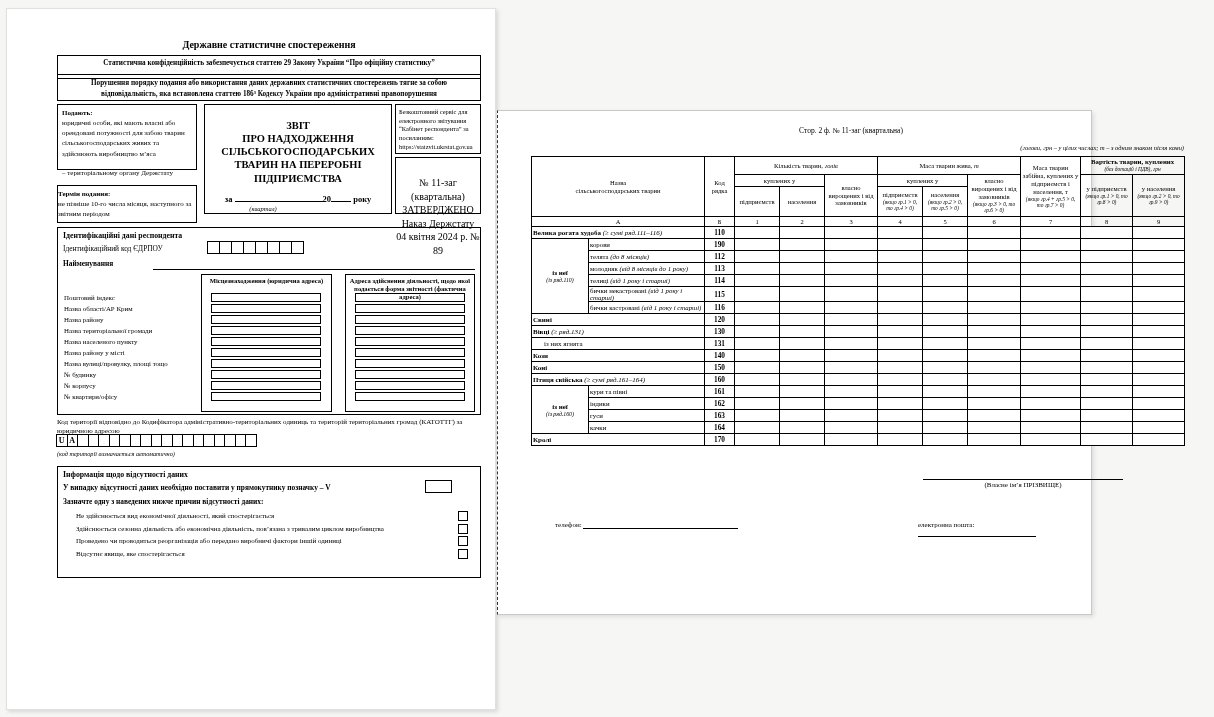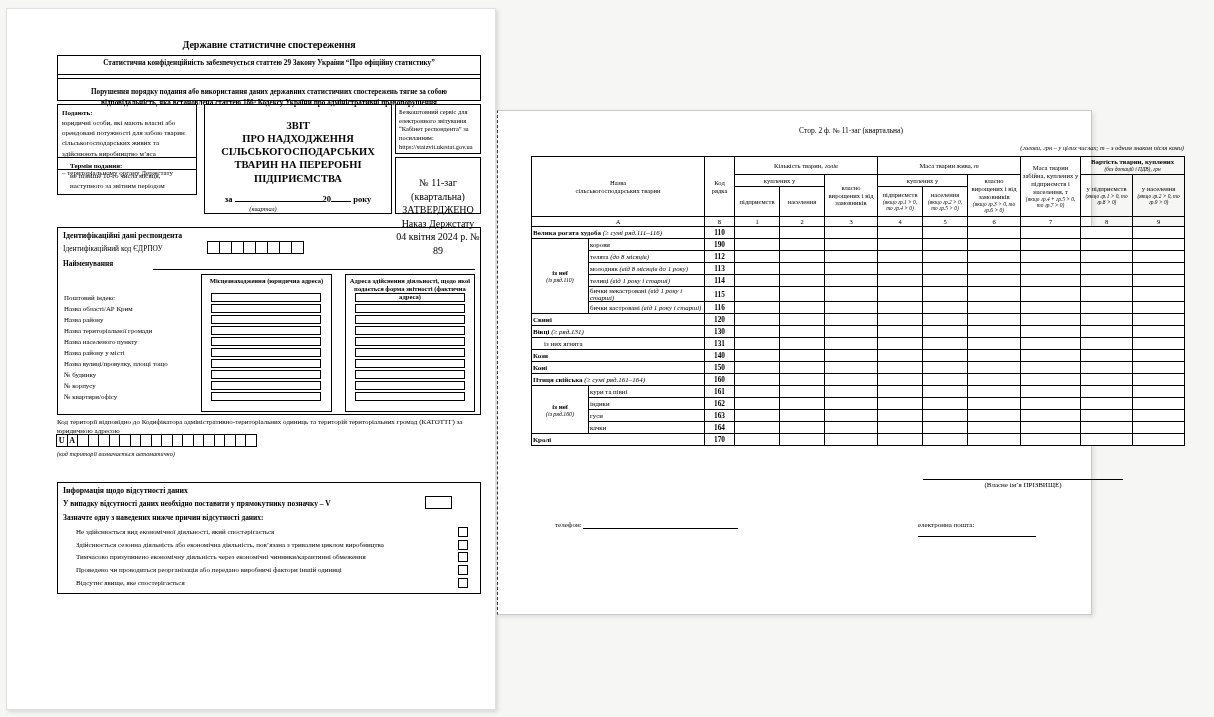--- a/index.html
+++ b/index.html
@@ -12,25 +12,25 @@
 
   .abs { position:absolute; }
   .b { font-weight:bold; }
   .it { font-style:italic; }
   .ctr { text-align:center; }
   .bx { border:1px solid #000; }
 
   
   .p1-title { left:50px; top:30px; width:424px; font-size:10px; }
   .box-conf { left:50px; top:46px; width:424px; height:24px; font-size:7.2px; padding-top:3px;font-family:Liberation Serif, serif; }
-  .box-viol { left:50px; top:65px; width:424px; height:27px; font-size:7.2px; padding:12px 14px 0 14px; line-height:1.5; }
+  .box-viol { left:50px; top:65px; width:424px; height:27px; font-size:7.2px; padding:3px 14px 0 14px; line-height:1.5; }
 
   .box-submit { left:50px; top:95px; width:140px; height:66px; font-size:7px; padding:3px 4px; line-height:1.45; }
   .box-submit .to { margin-top:9px; }
-  .box-term { left:50px; top:148px; width:140px; height:38px; font-size:7px; padding:3px 12px; line-height:1.45; }
+  .box-term { left:50px; top:176px; width:140px; height:38px; font-size:7px; padding:3px 0; line-height:1.45; }
 
   .box-report { left:197px; top:95px; width:188px; height:110px; padding-top:14px; }
   .rep-title { font-size:10.5px; font-weight:bold; text-align:center; line-height:1.25; white-space:pre-line; }
   .rep-line { margin-top:9px; font-size:8.5px; font-weight:bold; text-align:center; }
   .u1 { display:inline-block; width:88px; border-bottom:1px solid #000; height:8px; }
   .u2 { display:inline-block; width:20px; border-bottom:1px solid #000; height:8px; }
   .rep-hint { font-size:6.5px; font-style:italic; text-align:center; margin-left:-70px; margin-top:1px; }
 
   .box-service { left:388px; top:95px; width:86px; height:50px; font-size:6.4px; padding:3px 3px; line-height:1.35; }
   .box-num { left:388px; top:148px; width:86px; height:57px; font-size:10px; padding-top:18px; line-height:1.35; text-align:center; }
@@ -51,21 +51,21 @@
   .addr-head { font-size:6.6px; font-weight:bold; text-align:center; line-height:1.25; padding-top:2px; }
   .addr-inputs { position:absolute; left:9px; top:18px; }
   .addr-input { width:110px; height:9px; border:1px solid #000; margin-bottom:2px; }
   .addr-col2 .addr-inputs { top:18px; }
 
   .katottg-1 { left:50px; top:409px; width:420px; font-size:7px; line-height:1.35; }
   .katottg-cells { left:50px; top:425px; display:flex; }
   .katottg-cells .cellbox { width:11.5px; }
   .katottg-note { left:50px; top:441px; font-size:6.2px; }
 
-  .box-absence { left:50px; top:473px; width:424px; height:112px; }
+  .box-absence { left:50px; top:457px; width:424px; height:112px; }
   .abs-title { left:5px; top:3px; font-size:7.8px; }
   .abs-instr { left:5px; top:16px; font-size:7.4px; }
   .abs-mark { left:367px; top:13px; width:27px; height:13px; border:1.3px solid #000; }
   .abs-choose { left:5px; top:30px; font-size:7.4px; }
   .reasons { left:18px; top:43px; width:392px; }
   .reason-row { display:flex; align-items:center; height:12.6px; }
   .reason-text { flex:1; font-size:7px; white-space:nowrap; }
   .checkbox { width:10px; height:10px; border:1px solid #000; margin-left:4px; }
 
   
@@ -230,24 +230,20 @@
     <div class="abs abs-instr b">У випадку відсутності даних необхідно поставити у прямокутнику позначку – V</div>
     <div class="abs abs-mark"></div>
     <div class="abs abs-choose b">Зазначте одну з наведених нижче причин відсутності даних:</div>
     <div class="abs reasons">
         <div class="reason-row">
           <div class="reason-text">Не здійснюється вид економічної діяльності, який спостерігається</div>
           <div class="checkbox"></div>
         </div>
         <div class="reason-row">
           <div class="reason-text">Здійснюється сезонна діяльність або економічна діяльність, пов’язана з тривалим циклом виробництва</div>
-          <div class="checkbox"></div>
-        </div>
-        <div class="reason-row">
-          <div class="reason-text">Тимчасово призупинено економічну діяльність через економічні чинники/карантинні обмеження</div>
           <div class="checkbox"></div>
         </div>
         <div class="reason-row">
           <div class="reason-text">Проведено чи проводиться реорганізація або передано виробничі фактори іншій одиниці</div>
           <div class="checkbox"></div>
         </div>
         <div class="reason-row">
           <div class="reason-text">Відсутнє явище, яке спостерігається</div>
           <div class="checkbox"></div>
         </div>

